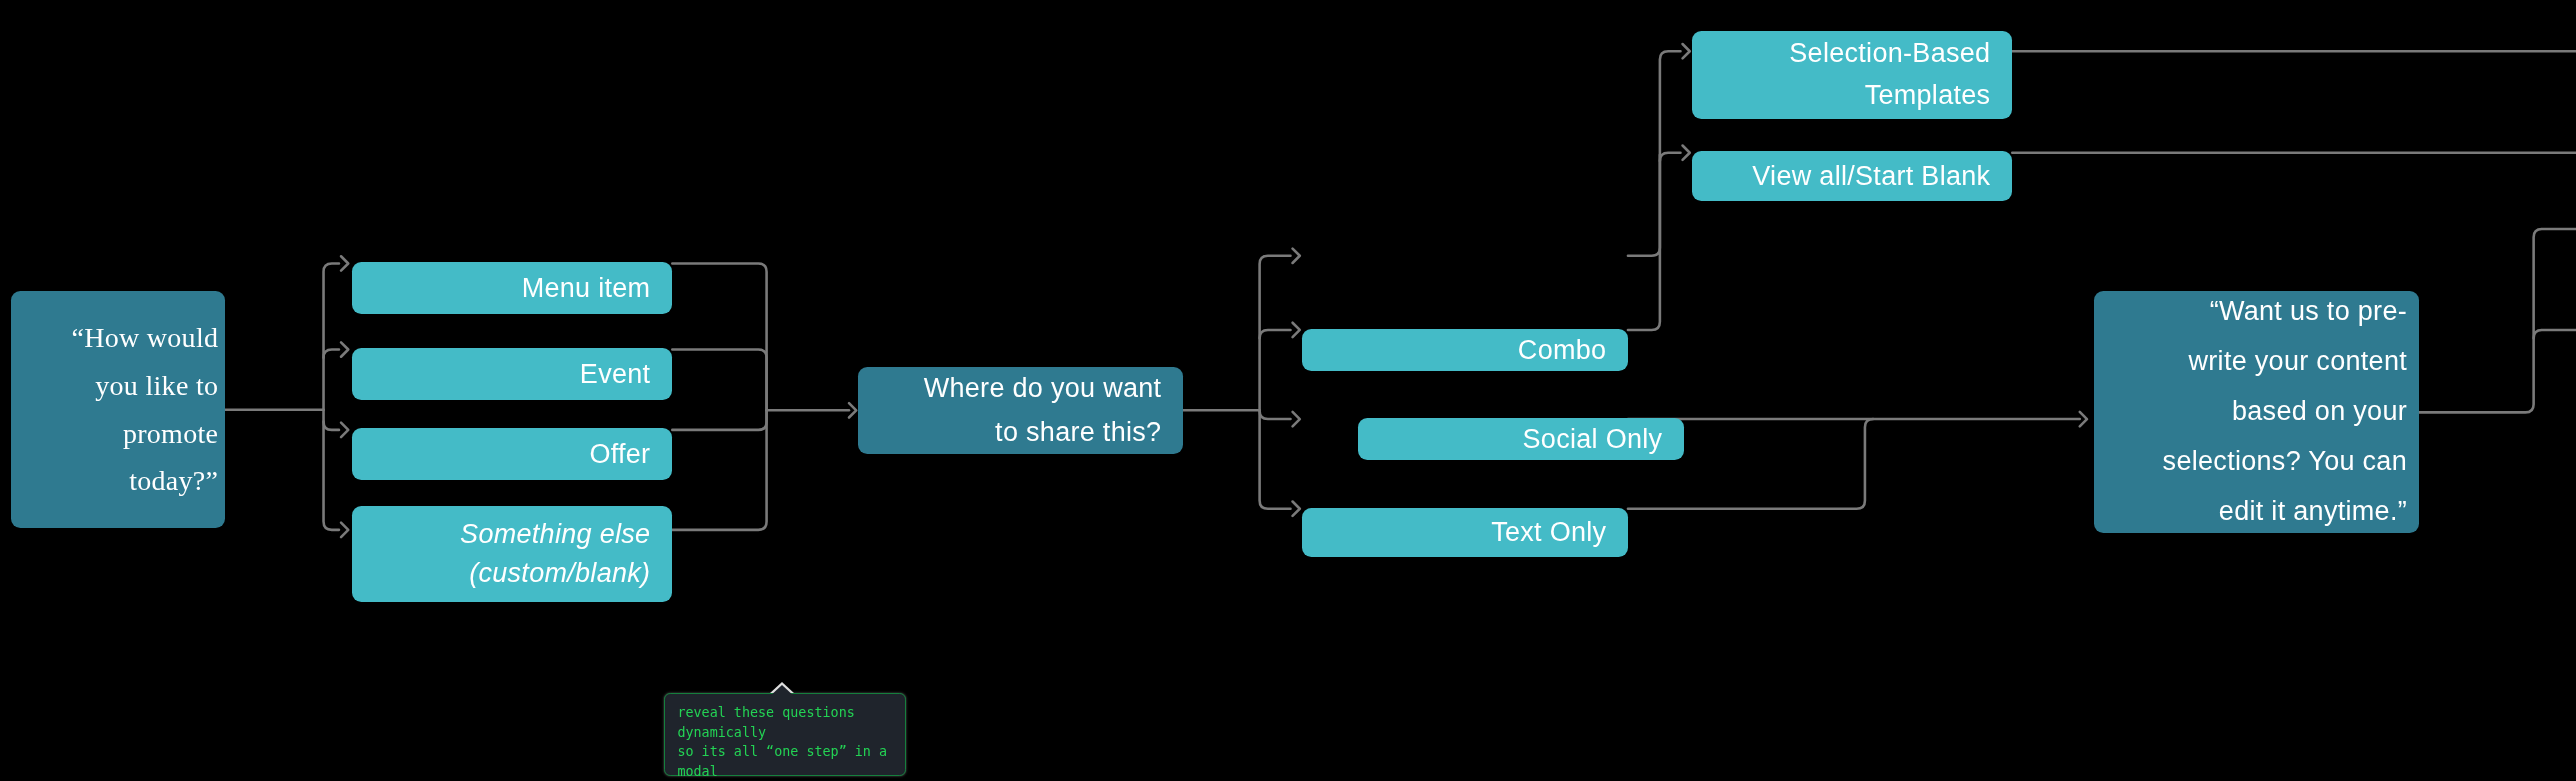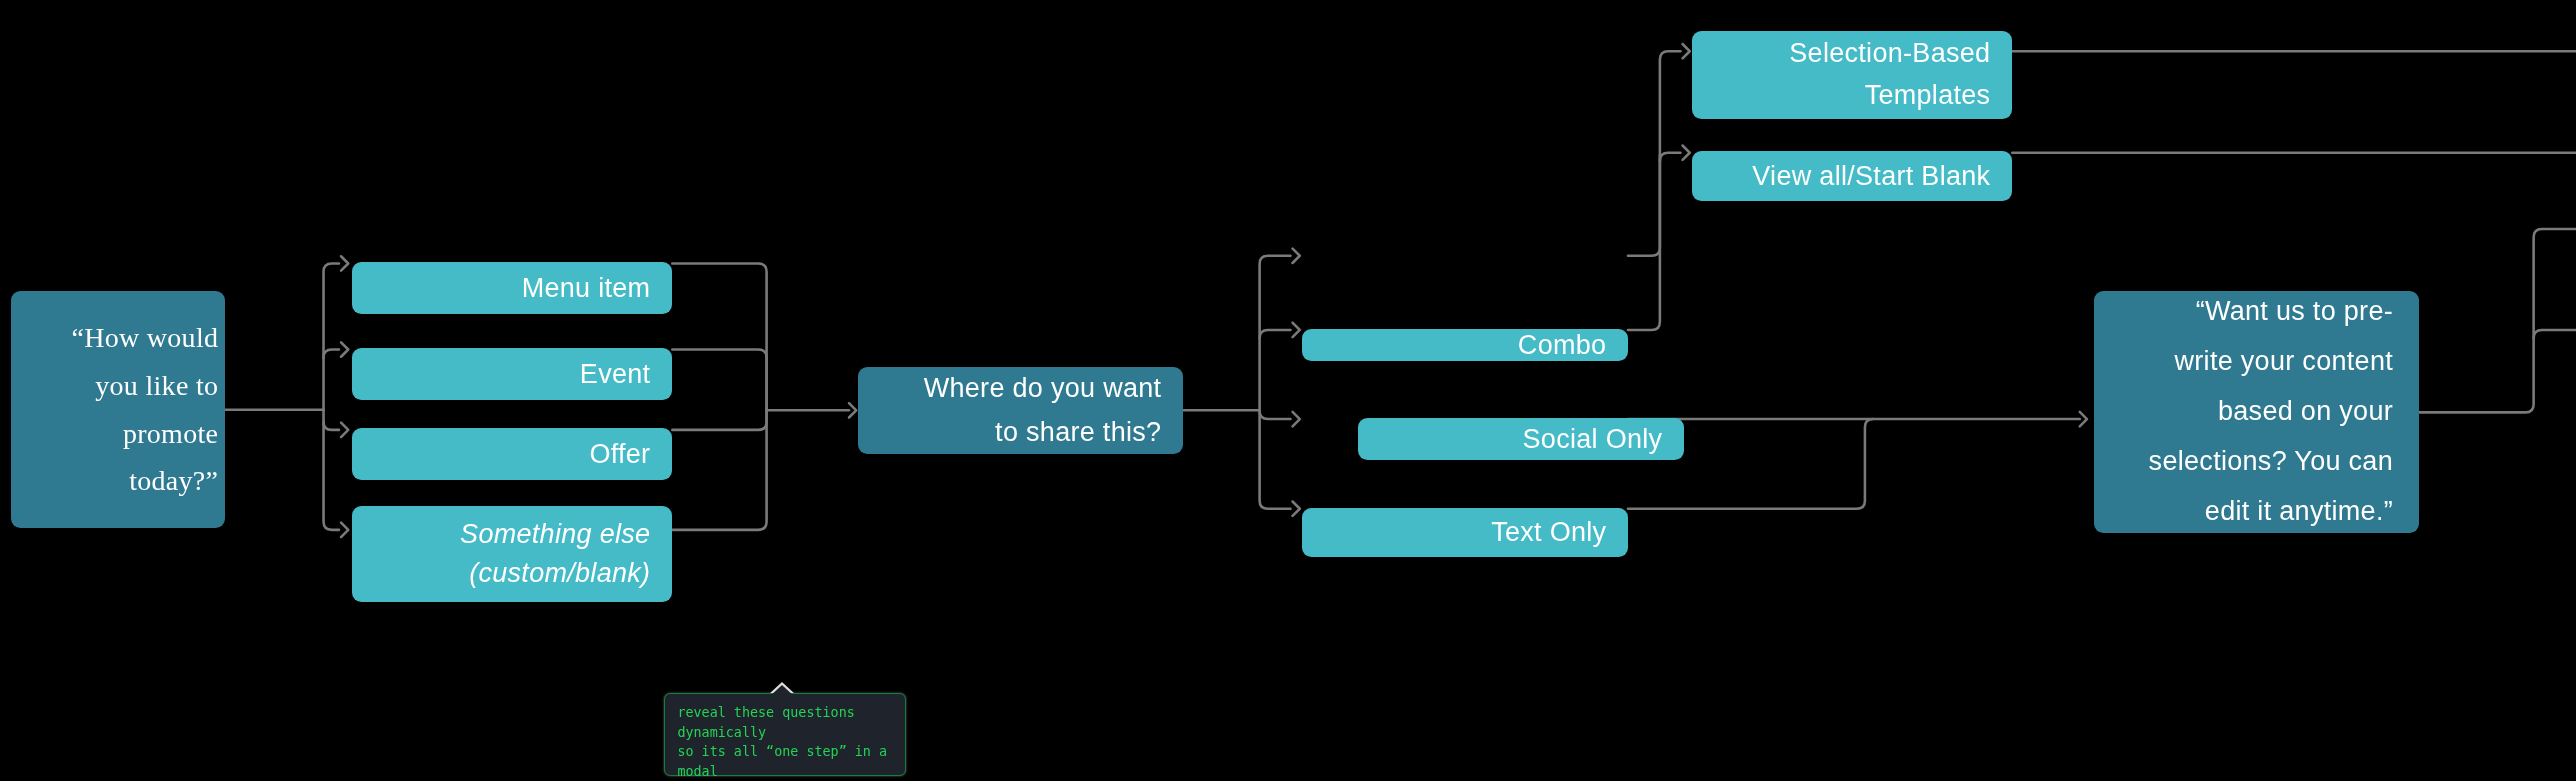--- a/index.html
+++ b/index.html
@@ -16,21 +16,21 @@
     border-radius:9.3px;
     color:#fff; text-align:right;
     white-space:pre-line;
     padding-right:21.6px; padding-left:15.5px;
     font-size:27px; line-height:1.5; letter-spacing:0.3px;
   }
   .node.primary   { background:var(--node-primary,#2f7a90); }
   .node.secondary { background:var(--node-secondary,#44bbc7);margin-top:24px; }
   .node.start     { font-size:28px; line-height:1.7; padding-right:7px;font-family:Liberation Serif, serif; }
   .node.question  { line-height:1.6;padding-left:40px; }
-  .node.quote     { font-size:27px; line-height:1.85; padding-right:26px; }
+  .node.quote     { font-size:27px; line-height:1.85; padding-right:12px; }
   .note {
     position:absolute; box-sizing:border-box;
     background:var(--note-bg,#1f242c);
     border:1px solid #15803d;
     box-shadow:0 0 2.6px rgba(255,255,255,0.35);
     border-radius:6.2px;
     color:var(--note-text,#23d354);
     font-family:"DejaVu Sans Mono", monospace;
     font-size:13.4px; line-height:19.6px;
     padding:9.3px 12.4px; white-space:pre-line;
@@ -125,21 +125,21 @@
 
   <div class="node secondary" style="left:352px; top:238px; width:320px; height:52px;">Menu item</div>
   <div class="node secondary" style="left:352px; top:324px; width:320px; height:52px;">Event</div>
   <div class="node secondary" style="left:352px; top:404px; width:320px; height:52px;">Offer</div>
   <div class="node secondary" style="left:352px; top:482px; width:320px; height:96px; line-height:1.45;font-style:italic;">Something else
 (custom/blank)</div>
 
   <div class="node primary question" style="left:858px; top:367px; width:325px; height:87px;">Where do you want
 to share this?</div>
 
-  <div class="node secondary" style="left:1302px; top:305px; width:326px; height:32px;padding-left:34px;">Combo</div>
+  <div class="node secondary" style="left:1302px; top:305px; width:326px; height:42px;padding-left:34px;">Combo</div>
   <div class="node secondary" style="left:1358px; top:394px; width:326px; height:42px;">Social Only</div>
   <div class="node secondary" style="left:1302px; top:484px; width:326px; height:49px;">Text Only</div>
 
   <div class="node secondary" style="left:1692px; top:7.2px; width:320px; height:88px; line-height:1.55;">Selection-Based
 Templates</div>
   <div class="node secondary" style="left:1692px; top:127px; width:320px; height:50px;">View all/Start Blank</div>
 
   <div class="node primary quote" style="left:2094px; top:291px; width:325px; height:242px;">“Want us to pre-
 write your content
 based on your

